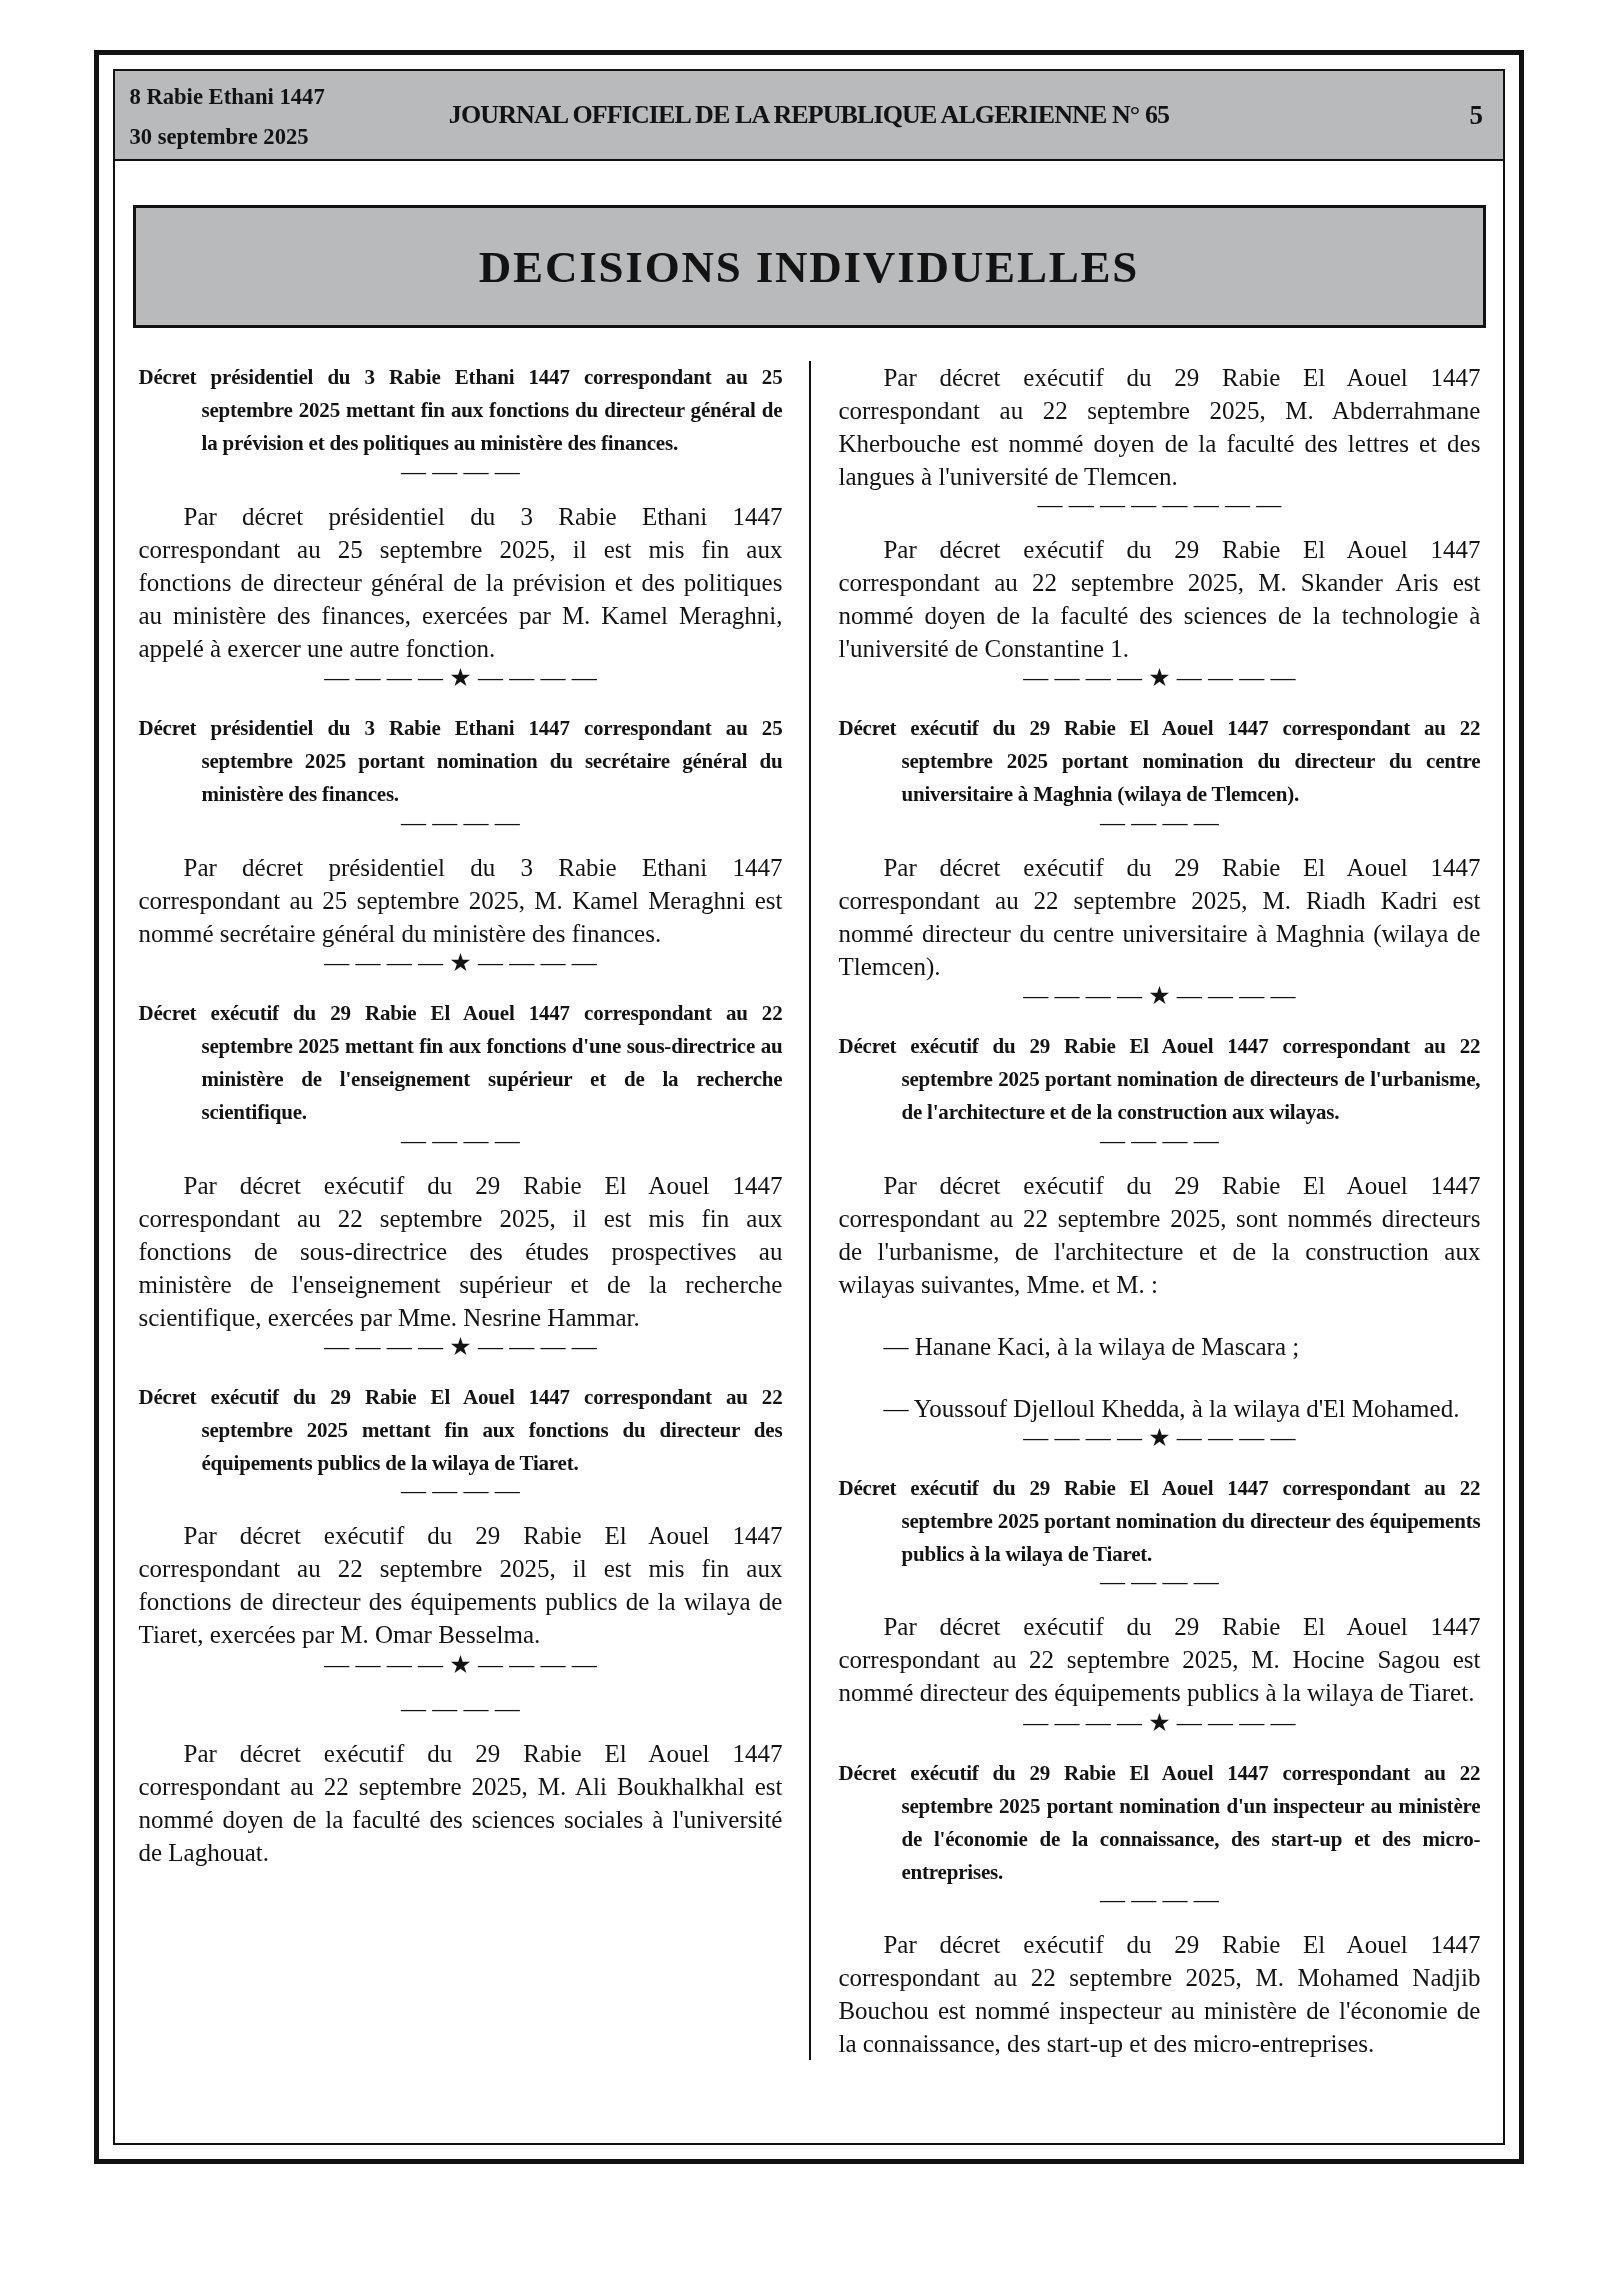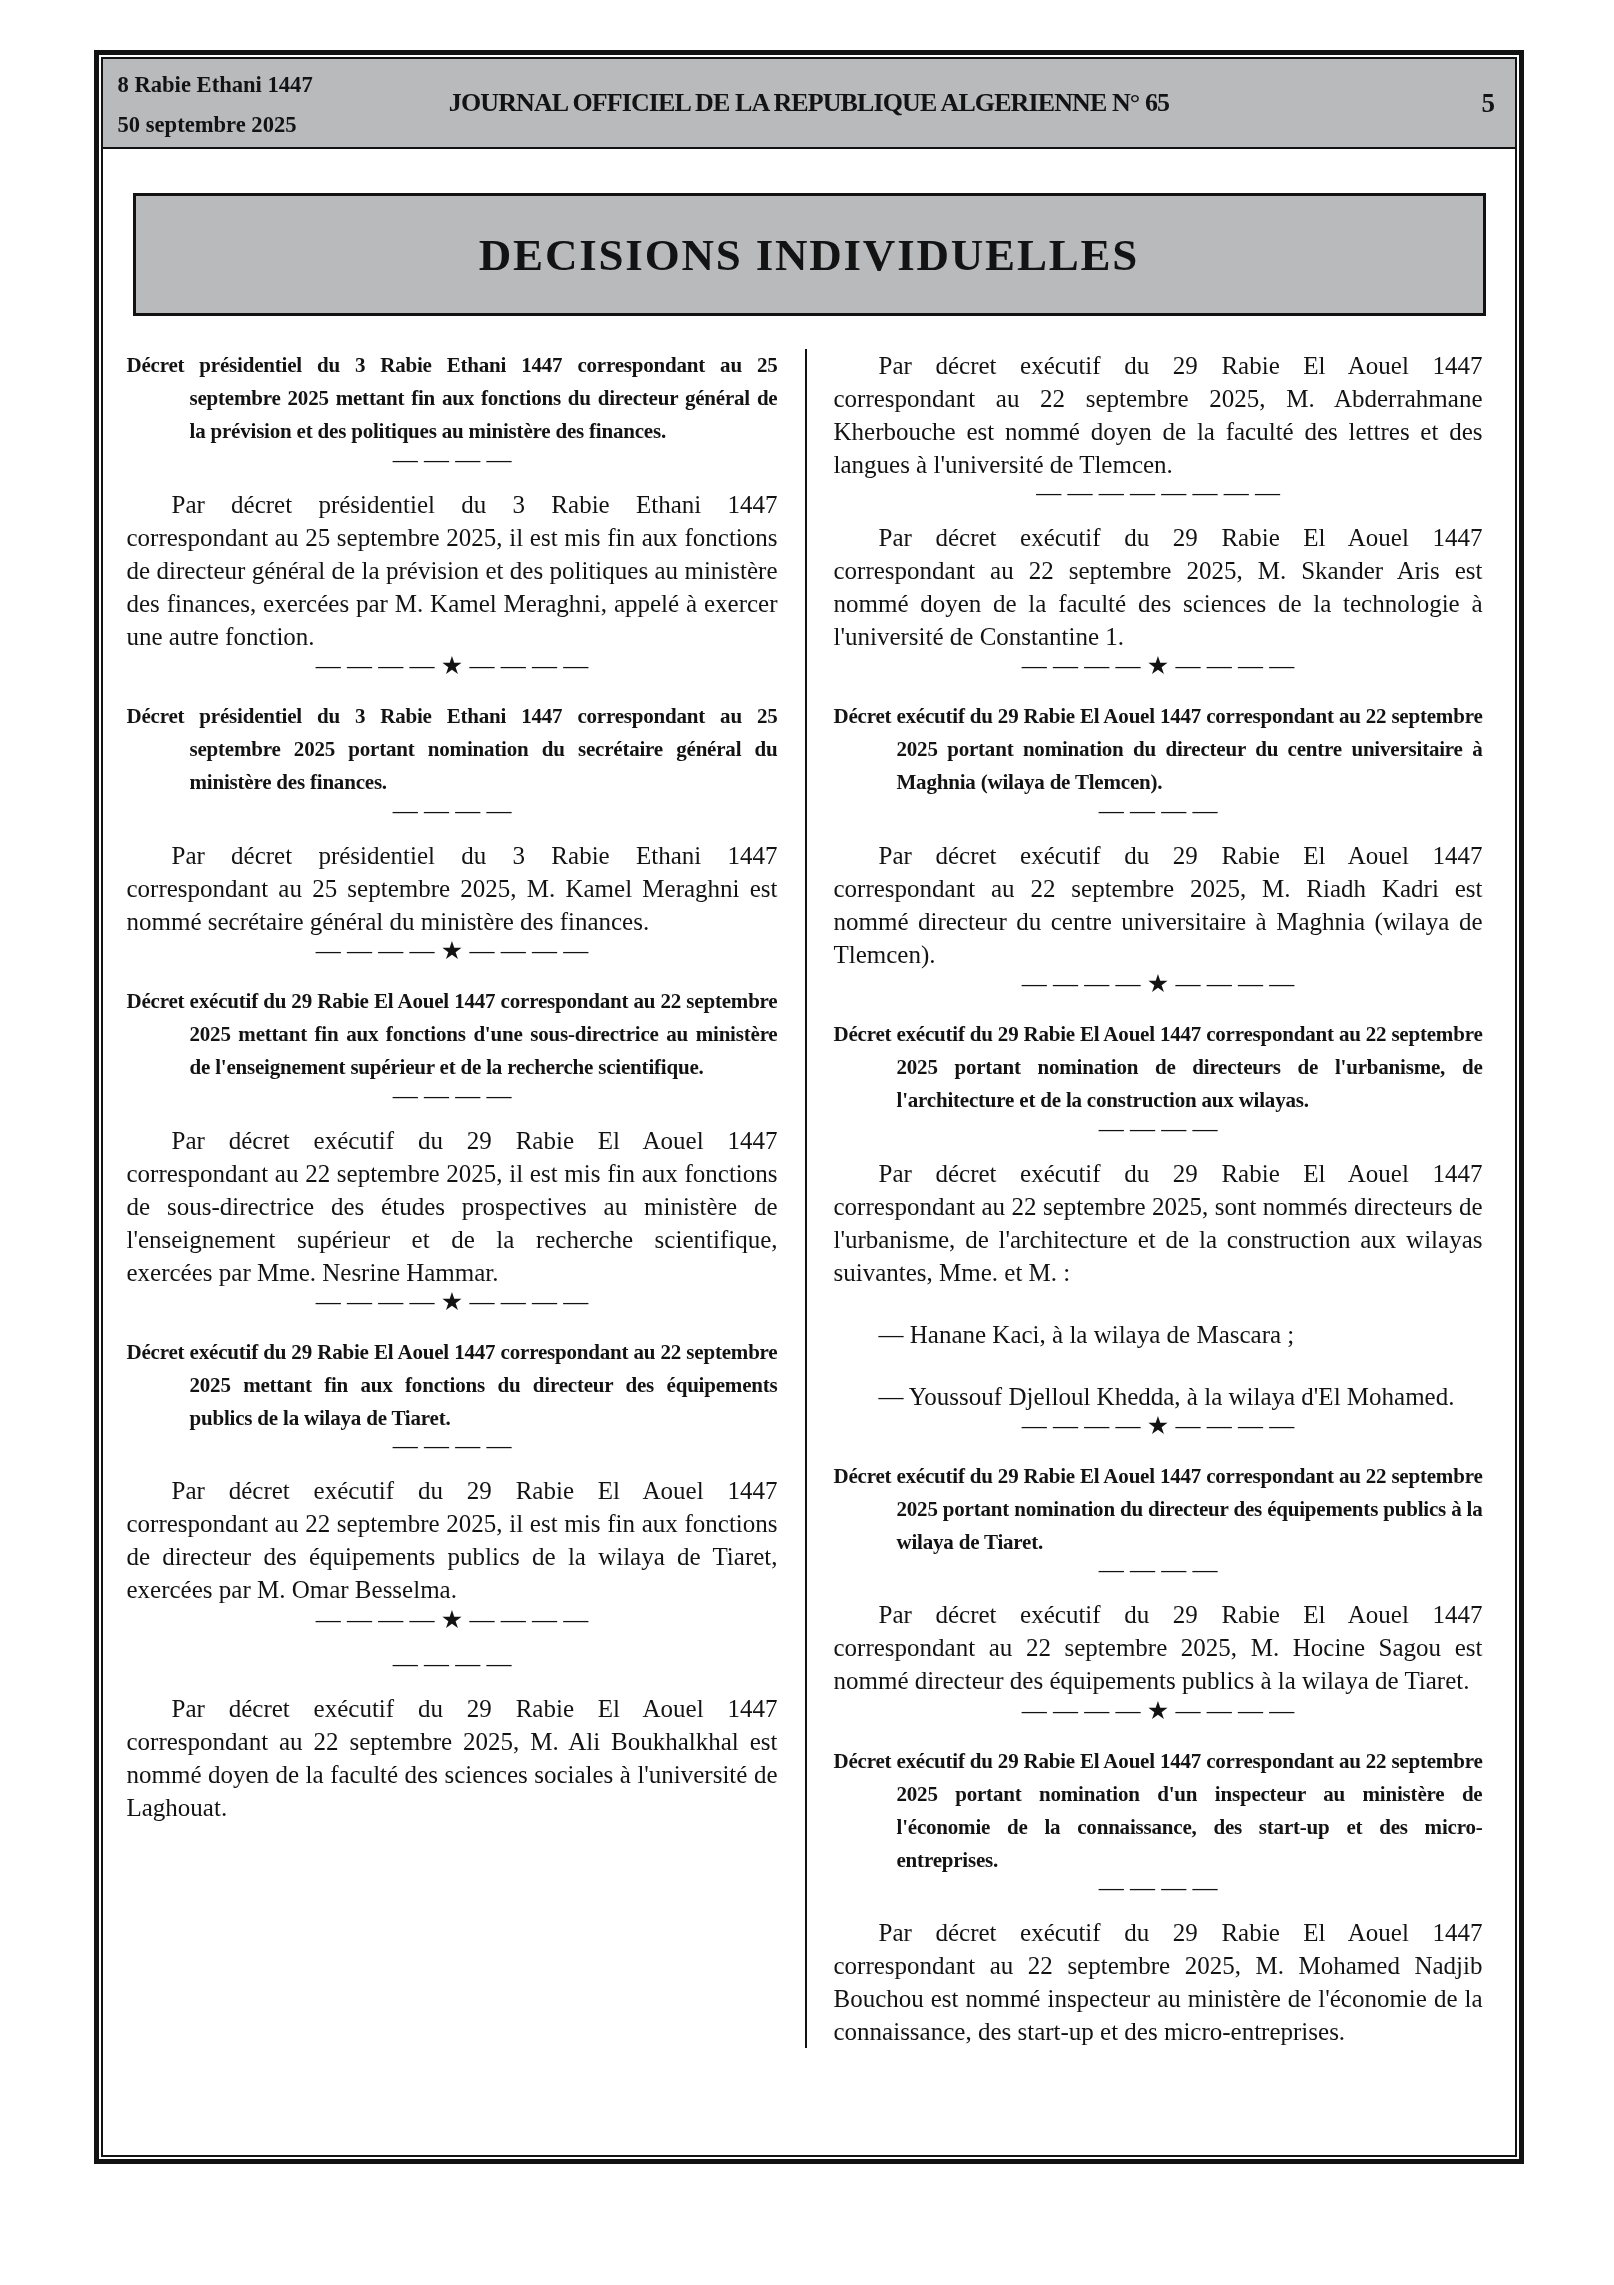--- a/index.html
+++ b/index.html
@@ -1,19 +1,19 @@
 <!DOCTYPE html>
 <html style="font-size:14.5px"><head>
 <meta charset="utf-8">
 <style>
   html,body{margin:0;padding:0;background:#ffffff;}
   .canvas{position:relative;width:1615px;height:2285px;background:#ffffff;
           font-family:"Liberation Serif","DejaVu Serif",serif;color:#131313;}
   .page{position:absolute;left:94px;top:50px;width:1430px;height:2114px;
-        border:5.4px solid #121212;padding:2px;box-sizing:border-box;background:#fff;}
+        border:5.4px solid #121212;padding:14px;box-sizing:border-box;background:#fff;}
   .inner{width:100%;height:100%;border:2.7px solid #121212;box-sizing:border-box;
          overflow:hidden;background:#fff;}
   .header-bar{position:relative;height:90px;background:#b9babc;
               border-bottom:2.7px solid #121212;box-sizing:border-box;}
   .dates{position:absolute;left:14.5px;top:6.3px;font-weight:bold;font-size:22.6px;line-height:40px;}
   .masthead{position:absolute;left:0;right:0;top:0;height:100%;display:flex;
             align-items:center;justify-content:center;font-weight:bold;font-size:26px;
             letter-spacing:-0.9px;white-space:nowrap;}
   .pageno{position:absolute;right:20px;top:0;height:100%;display:flex;align-items:center;
           font-weight:bold;font-size:27px;}
@@ -37,21 +37,21 @@
 </head>
 <body>
 
 <div class="canvas">
   <div class="page">
     <div class="inner">
 
       <div class="header-bar">
         <div class="dates">
           <div>8 Rabie Ethani 1447</div>
-          <div>50 septembre 2025</div>
+          <div>30 septembre 2025</div>
         </div>
         <div class="masthead">JOURNAL OFFICIEL DE LA REPUBLIQUE ALGERIENNE N° 65</div>
         <div class="pageno">5</div>
       </div>
 
       <div class="title-box">
         <span>DECISIONS INDIVIDUELLES</span>
       </div>
 
       <div class="columns">

